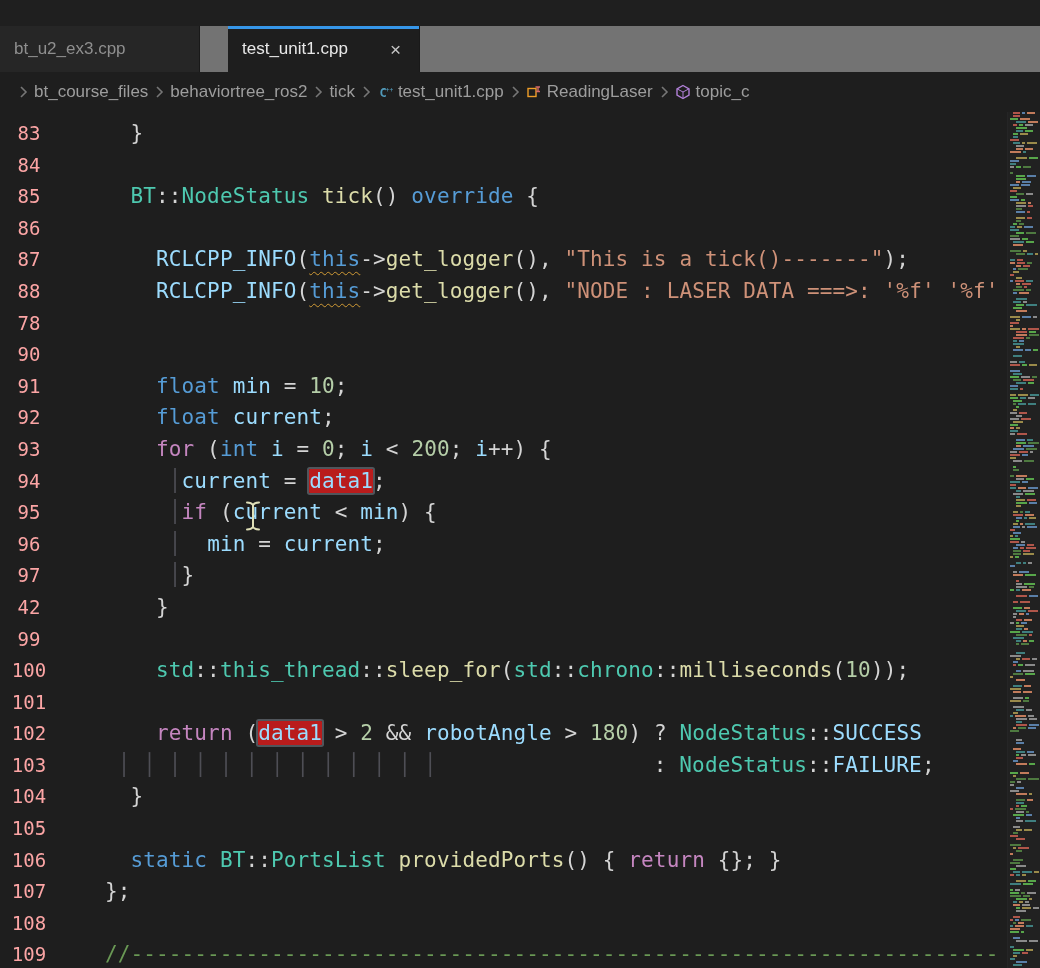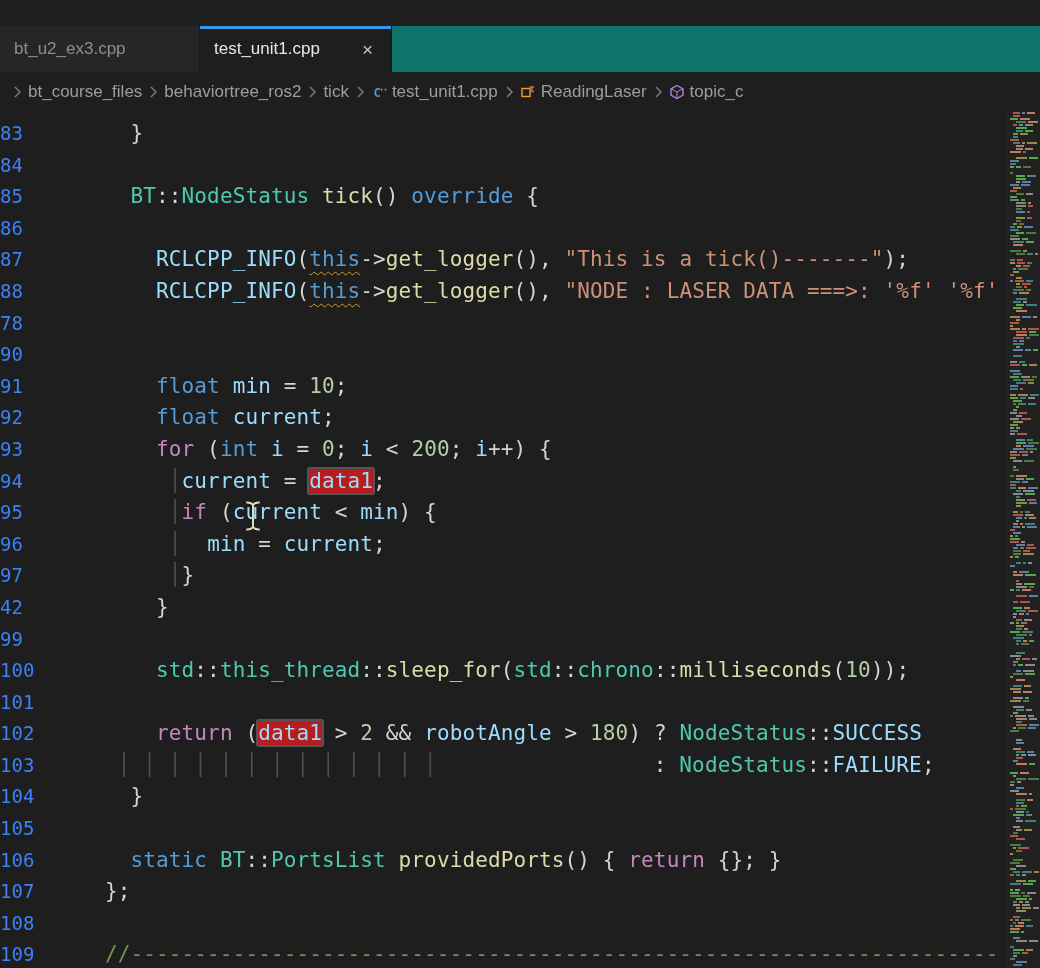--- a/index.html
+++ b/index.html
@@ -1,42 +1,42 @@
 <!DOCTYPE html>
 <html><head>
 <meta charset="utf-8">
 <style>
   * { margin:0; padding:0; box-sizing:border-box; }
   html,body { width:1040px; height:968px; overflow:hidden; background:#1e1e1e; }
   body { font-family:"DejaVu Sans Mono", monospace; position:relative; }
 
   
   .titlebar { position:absolute; top:0; left:0; right:0; height:26px; background:#1f1f1f; }
-  .tabbar { position:absolute; top:26px; left:0; right:0; height:46px; background:#0f766e; display:flex; }
+  .tabbar { position:absolute; top:26px; left:0; right:0; height:46px; background:#737373; display:flex;gap:28px; }
   .tab { height:100%; display:flex; align-items:center; padding:0 14px;
          font-family:"Liberation Sans", sans-serif; font-size:17px; position:relative;
          border-right:1px solid #191919; cursor:default; }
   .tab.inactive { width:200px; background:#262626; color:#8f8f8f; }
   .tab.active { width:192px; background:#1e1e1e; color:#e8e8e8; }
   .tab.active::before { content:""; position:absolute; top:0; left:0; right:0; height:3px; background:#3696e8; }
   .tab-close { margin-left:auto; color:#c5c5c5; font-size:19px; line-height:1; padding:2px 4px; }
 
   
   .breadcrumb { position:absolute; top:72px; left:0; right:16px; height:40px; background:#1e1e1e;
-                display:flex; align-items:center; padding-left:6px; white-space:nowrap; overflow:hidden;
+                display:flex; align-items:center; padding-left:12px; white-space:nowrap; overflow:hidden;
                 font-family:"Liberation Sans", sans-serif; font-size:17px; color:#9d9d9d; }
   .bc-item { display:flex; align-items:center; gap:5px; }
   .bc-chevron { margin:0 6px; display:flex; align-items:center; }
   .bc-icon { display:flex; align-items:center; }
 
   
   .editor { position:absolute; top:112px; left:0; right:0; bottom:0; background:#1e1e1e;
             padding-top:6px; overflow:hidden; }
   .cl { display:flex; height:31.6px; line-height:31.6px; font-size:21px; white-space:pre; }
-  .ln { width:58px; text-align:left; color:#3b82f6; font-size:19px; flex:0 0 auto; }
+  .ln { width:58px; text-align:center; color:#fca5a5; font-size:19px; flex:0 0 auto; }
   .fold { width:47px; flex:0 0 auto; }
   .code { white-space:pre; letter-spacing:0.12px; }
 
   .tk-pl  { color:#d4d4d4; }
   .tk-kw  { color:#569cd6; }
   .tk-ctl { color:#c586c0; }
   .tk-ns  { color:#4ec9b0; }
   .tk-fn  { color:#dcdcaa; }
   .tk-var { color:#9cdcfe; }
   .tk-str { color:#ce9178; }

